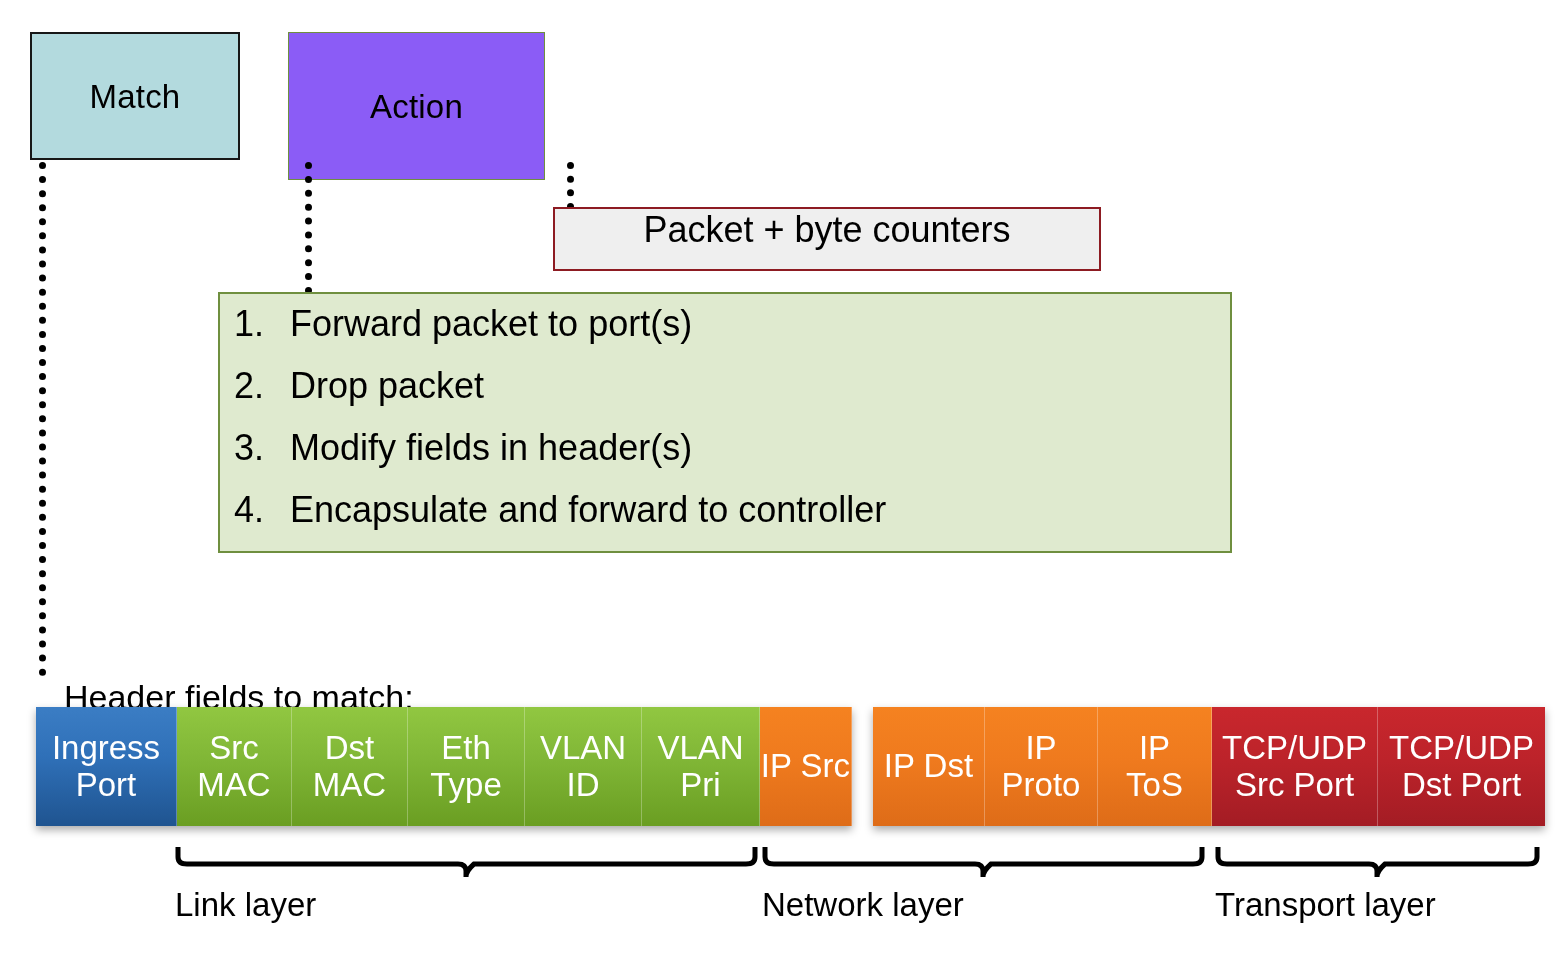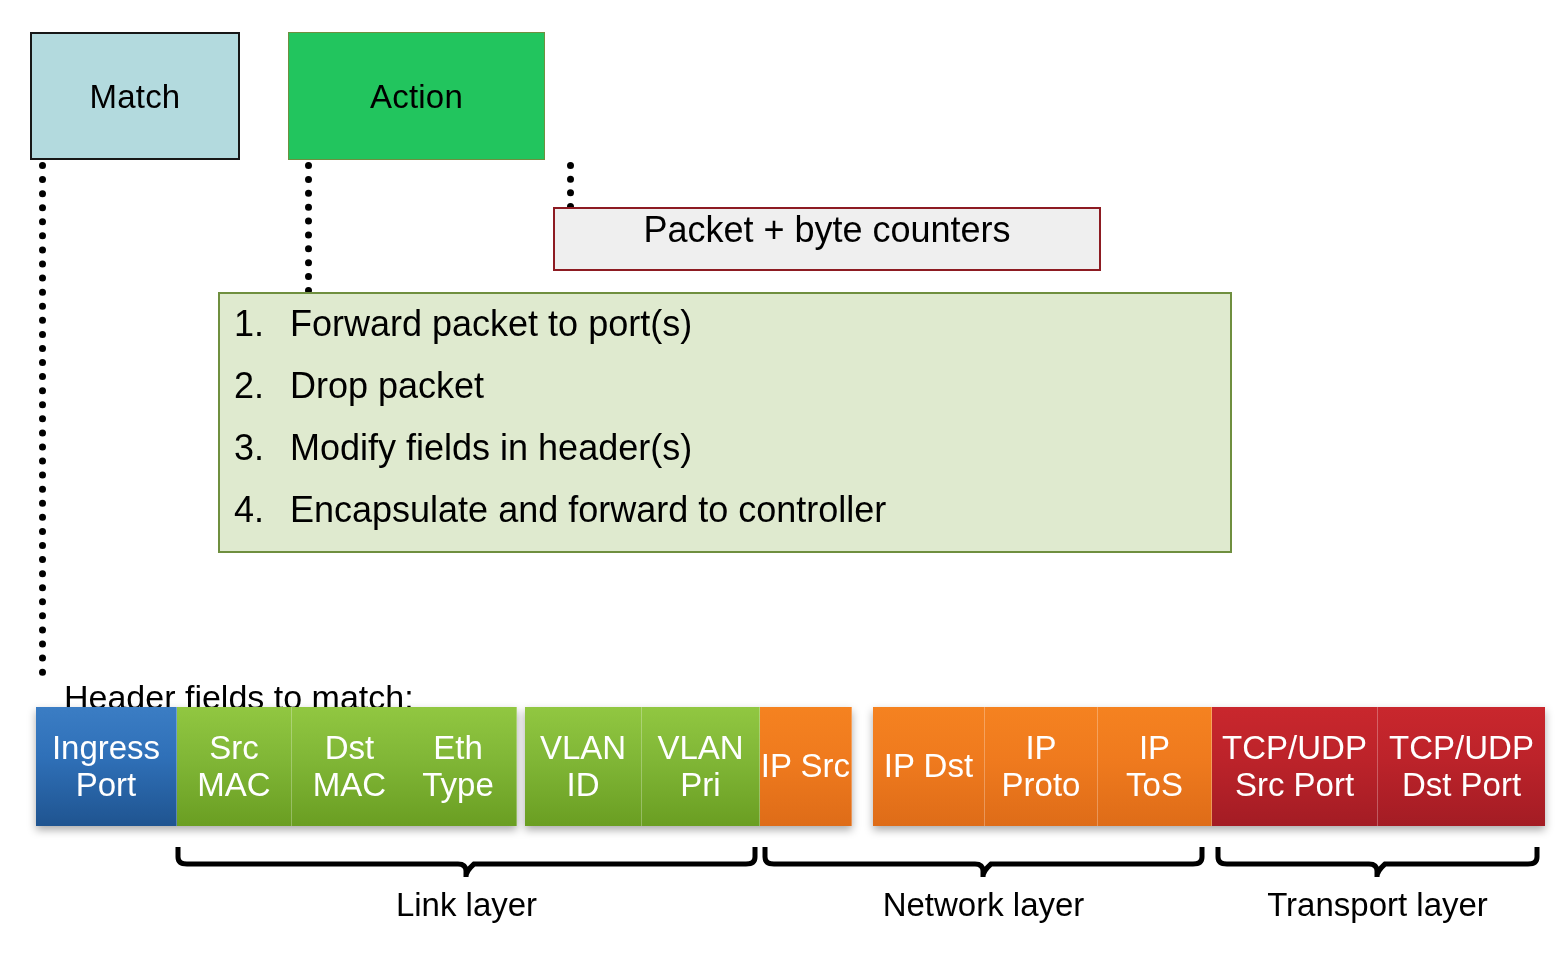--- a/index.html
+++ b/index.html
@@ -29,22 +29,22 @@
     font-size: 33px;
     line-height: 1;
     letter-spacing: 0.2px;
   }
   #box-match {
     left: 30px; top: 32px; width: 210px; height: 128px;
     background: #b3dade;
     border: 2px solid #171717;
   }
   #box-action {
-    left: 288px; top: 32px; width: 257px; height: 128px;
-    background: #22c55e;
+    left: 288px; top: 32px; width: 257px; height: 148px;
+    background: #8b5cf6;
     border: 1px solid #6f8f3f;
   }
   #box-stats {
     left: 545px; top: 32px; width: 261px; height: 128px;
     background: #efefef;
     border: 2px solid #8d1b22;
   }
 
   
   #box-counters {
@@ -133,21 +133,20 @@
     position: absolute;
     top: 845px;
     height: 34px;
   }
   .brace svg { display: block; width: 100%; height: 100%; }
   .layer-label {
     position: absolute;
     top: 888px;
     font-size: 33px;
     line-height: 1;
-    text-align: center;
     white-space: nowrap;
   }
 </style>
 </head>
 <body>
 
 <div id="stage">
 
   <div class="entry-box" id="box-match">
     <span>Match</span>
@@ -195,21 +194,21 @@
     <div class="field f-green" style="left:141px;width:115px;">
       <span>Src</span>
       <span>MAC</span>
     </div>
 
     <div class="field f-green" style="left:256px;width:116px;">
       <span>Dst</span>
       <span>MAC</span>
     </div>
 
-    <div class="field f-green" style="left:364px;width:117px;">
+    <div class="field f-green" style="left:372px;width:117px;">
       <span>Eth</span>
       <span>Type</span>
     </div>
 
     <div class="field f-green" style="left:489px;width:117px;">
       <span>VLAN</span>
       <span>ID</span>
     </div>
 
     <div class="field f-green" style="left:606px;width:118px;">

